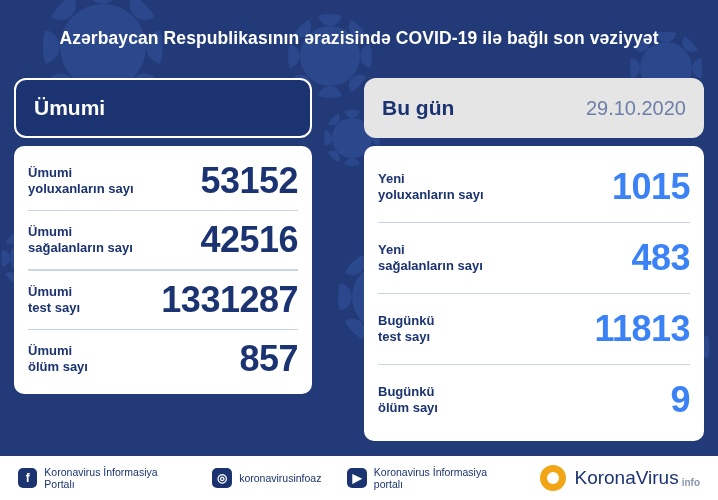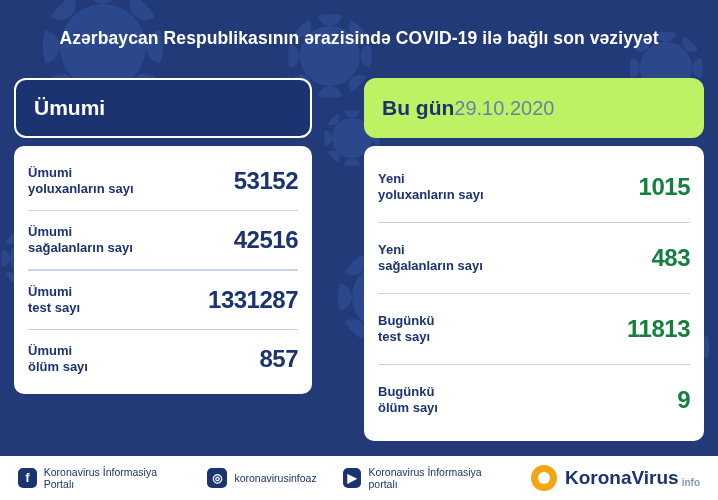--- a/index.html
+++ b/index.html
@@ -61,22 +61,23 @@
     background:#1b3370;
     border:2px solid #ffffff;
     border-radius:12px;
     height:60px;
     display:flex;
     align-items:center;
     padding:0 18px;
     box-sizing:border-box;
   }
   .title-card.light{
-    background:#bef264;
+    background:#e5e5e5;
     border:none;
+    justify-content:space-between;
   }
   .title-text{
     color:#ffffff;
     font-size:21px;
     font-weight:bold;
   }
   .title-card.light .title-text{color:#1b3370;}
   .title-date{
     color:#6d7fa8;
     font-size:20px;
@@ -102,28 +103,28 @@
   }
   .panel-left .row{height:58px;}
   .panel-right .row{height:70px;}
 
   .row .label{
     font-size:13px;
     line-height:16px;
     font-weight:bold;
   }
   .row .value{
-    font-size:24px;
+    font-size:36px;
     font-weight:bold;
     letter-spacing:-0.5px;
   }
   .panel-left .row .label{color:#1b3370;}
   .panel-left .row .value{color:#1b3370;}
   .panel-right .row .label{color:#1b3370;}
-  .panel-right .row .value{color:#15803d;}
+  .panel-right .row .value{color:#3b82f6;}
 
   .divider{
     height:1px;
     background:#c9d4e6;
     margin:0 14px;
   }
 
   .footer{
     position:absolute;
     left:0;bottom:0;
@@ -169,21 +170,21 @@
   }
   .brand .mark:after{
     content:"";
     position:absolute;left:7px;top:7px;
     width:12px;height:12px;border-radius:50%;
     background:#ffffff;
   }
   .brand .name{
     color:#1b3370;
     font-size:19px;
-    font-weight:bold;
+    font-weight:normal;
   }
   .brand .suffix{
     color:#8a97b5;
     font-size:10px;
     font-weight:bold;
     margin-left:3px;
     align-self:flex-end;
     padding-bottom:3px;
   }
 </style>

